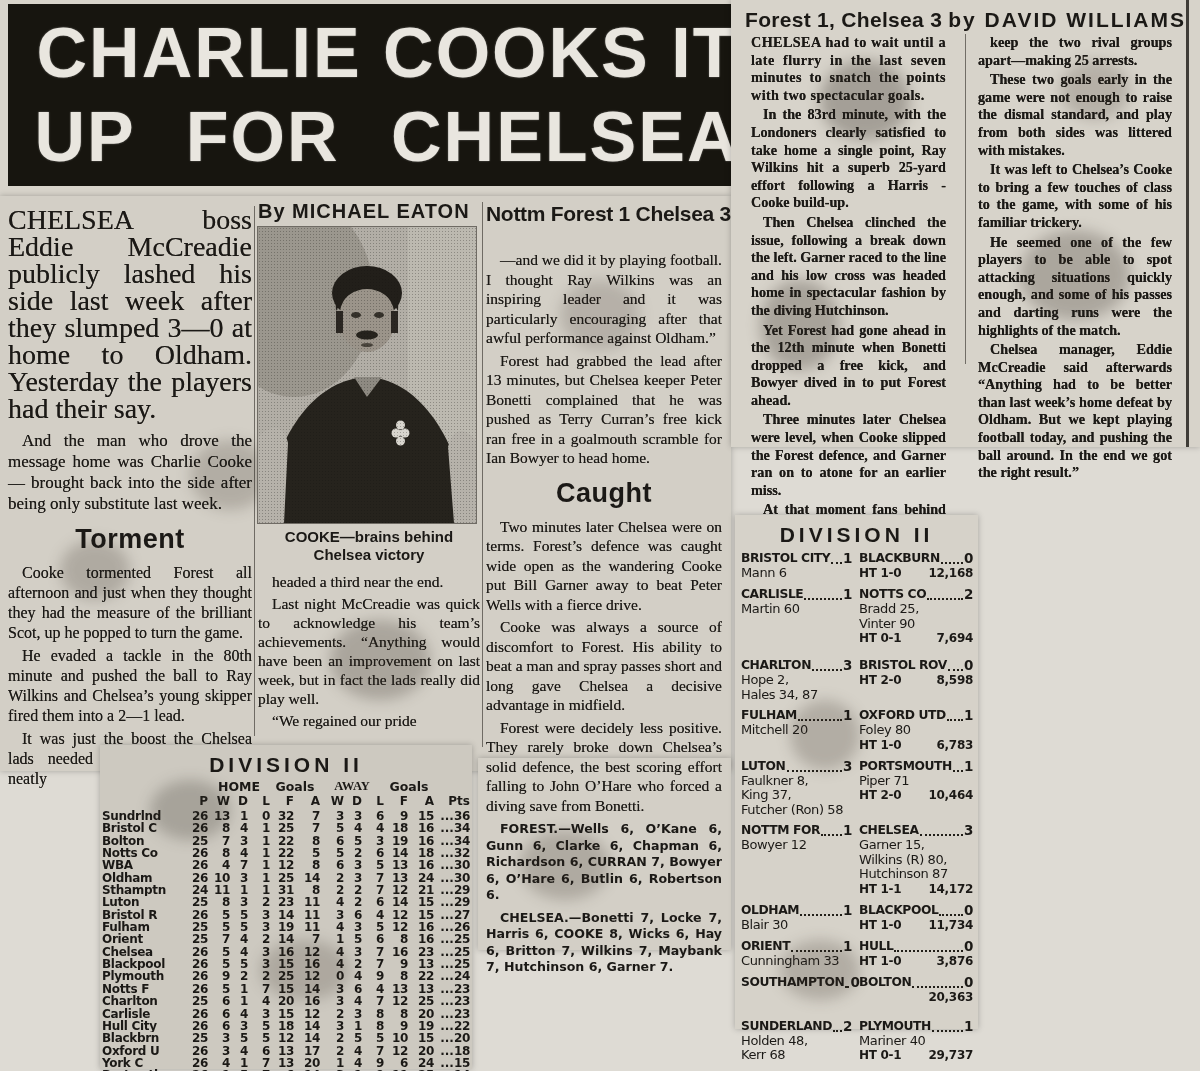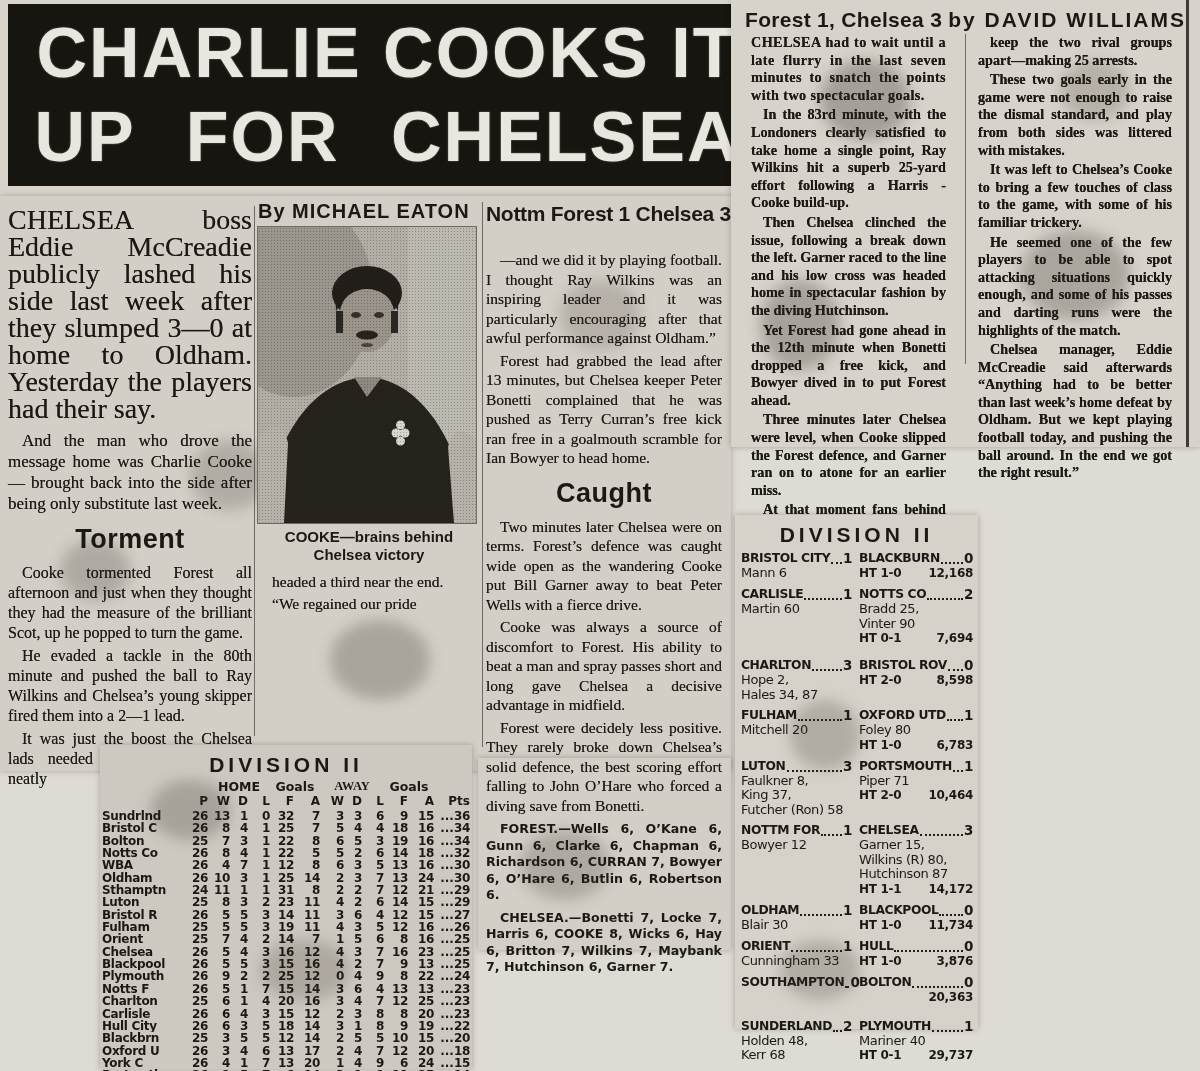--- a/index.html
+++ b/index.html
@@ -154,20 +154,21 @@
       </svg>
       <div class="halftone"></div>
     </div>
     <div class="caption">
       <div>COOKE—brains behind</div>
       <div>Chelsea victory</div>
     </div>
     <div class="pwrap">
 
     <p class="p">headed a third near the end.</p>
+        <p class="p">Last night McCreadie was quick to acknowledge his team’s achievements. “Anything would have been an improvement on last week, but in fact the lads really did play well.</p>
         <p class="p">“We regained our pride</p>
       </div>
   </div>
 
   <div class="col" id="col3">
     <div class="match-header">Nottm Forest 1 Chelsea 3</div>
     <div>
 
     <p class="p">—and we did it by playing football. I thought Ray Wilkins was an inspiring leader and it was particularly encouraging after that awful performance against Oldham.”</p>
         <p class="p">Forest had grabbed the lead after 13 minutes, but Chelsea keeper Peter Bonetti complained that he was pushed as Terry Curran’s free kick ran free in a goalmouth scramble for Ian Bowyer to head home.</p>

